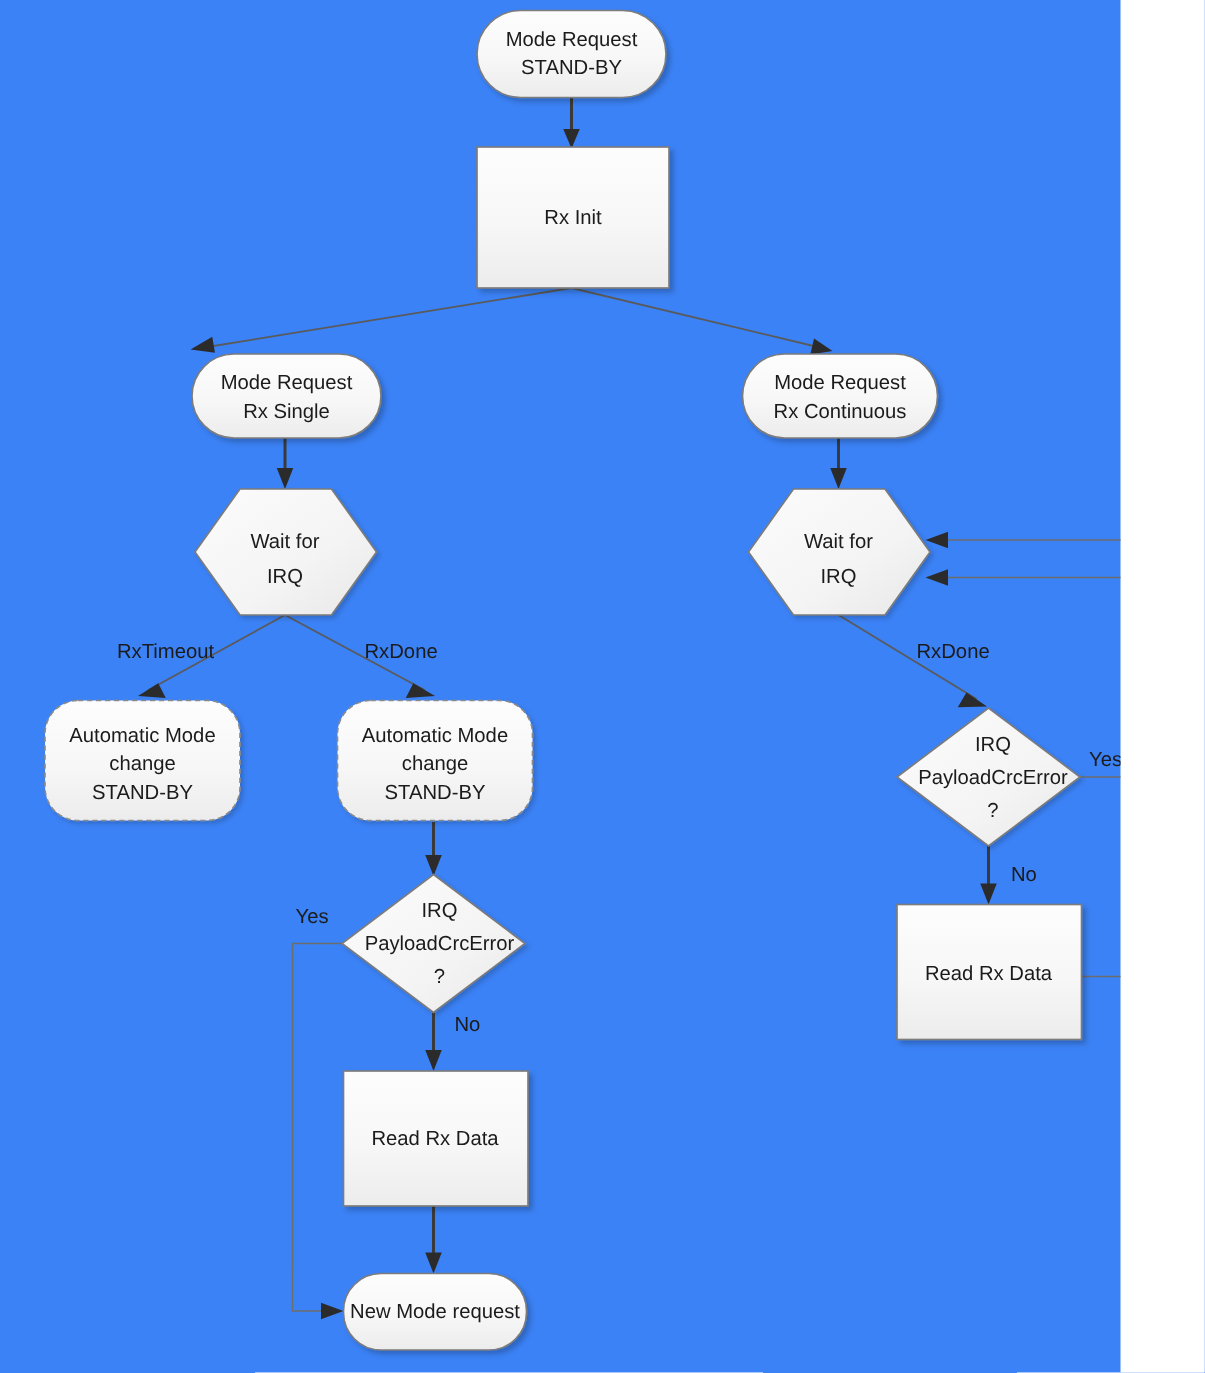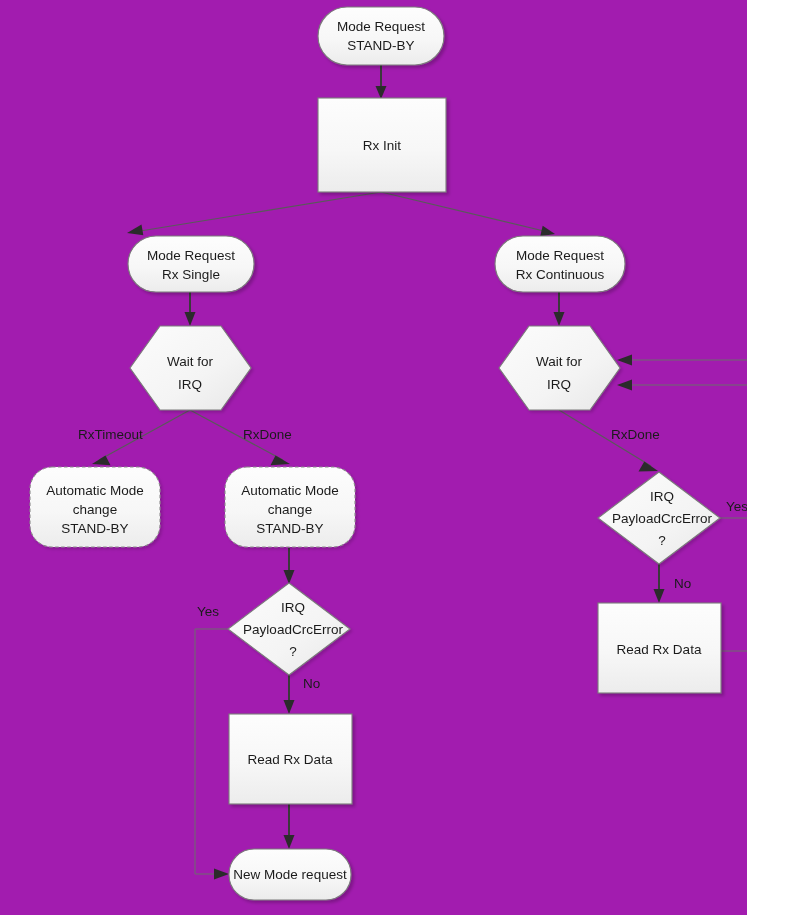--- a/index.html
+++ b/index.html
@@ -9,21 +9,21 @@
     background: #ffffff;
   }
   body {
     font-family: "Liberation Sans", "DejaVu Sans", sans-serif;
     -webkit-font-smoothing: antialiased;
   }
   #diagram-root {
     position: relative;
     width: 747px;
     height: 915px;
-    background: #a21caf;
+    background: #3b82f6;
     overflow: hidden;
   }
   #flow-svg {
     position: absolute;
     top: 0;
     left: 0;
     width: 803px;
     height: 915px;
   }
   .node-label {

